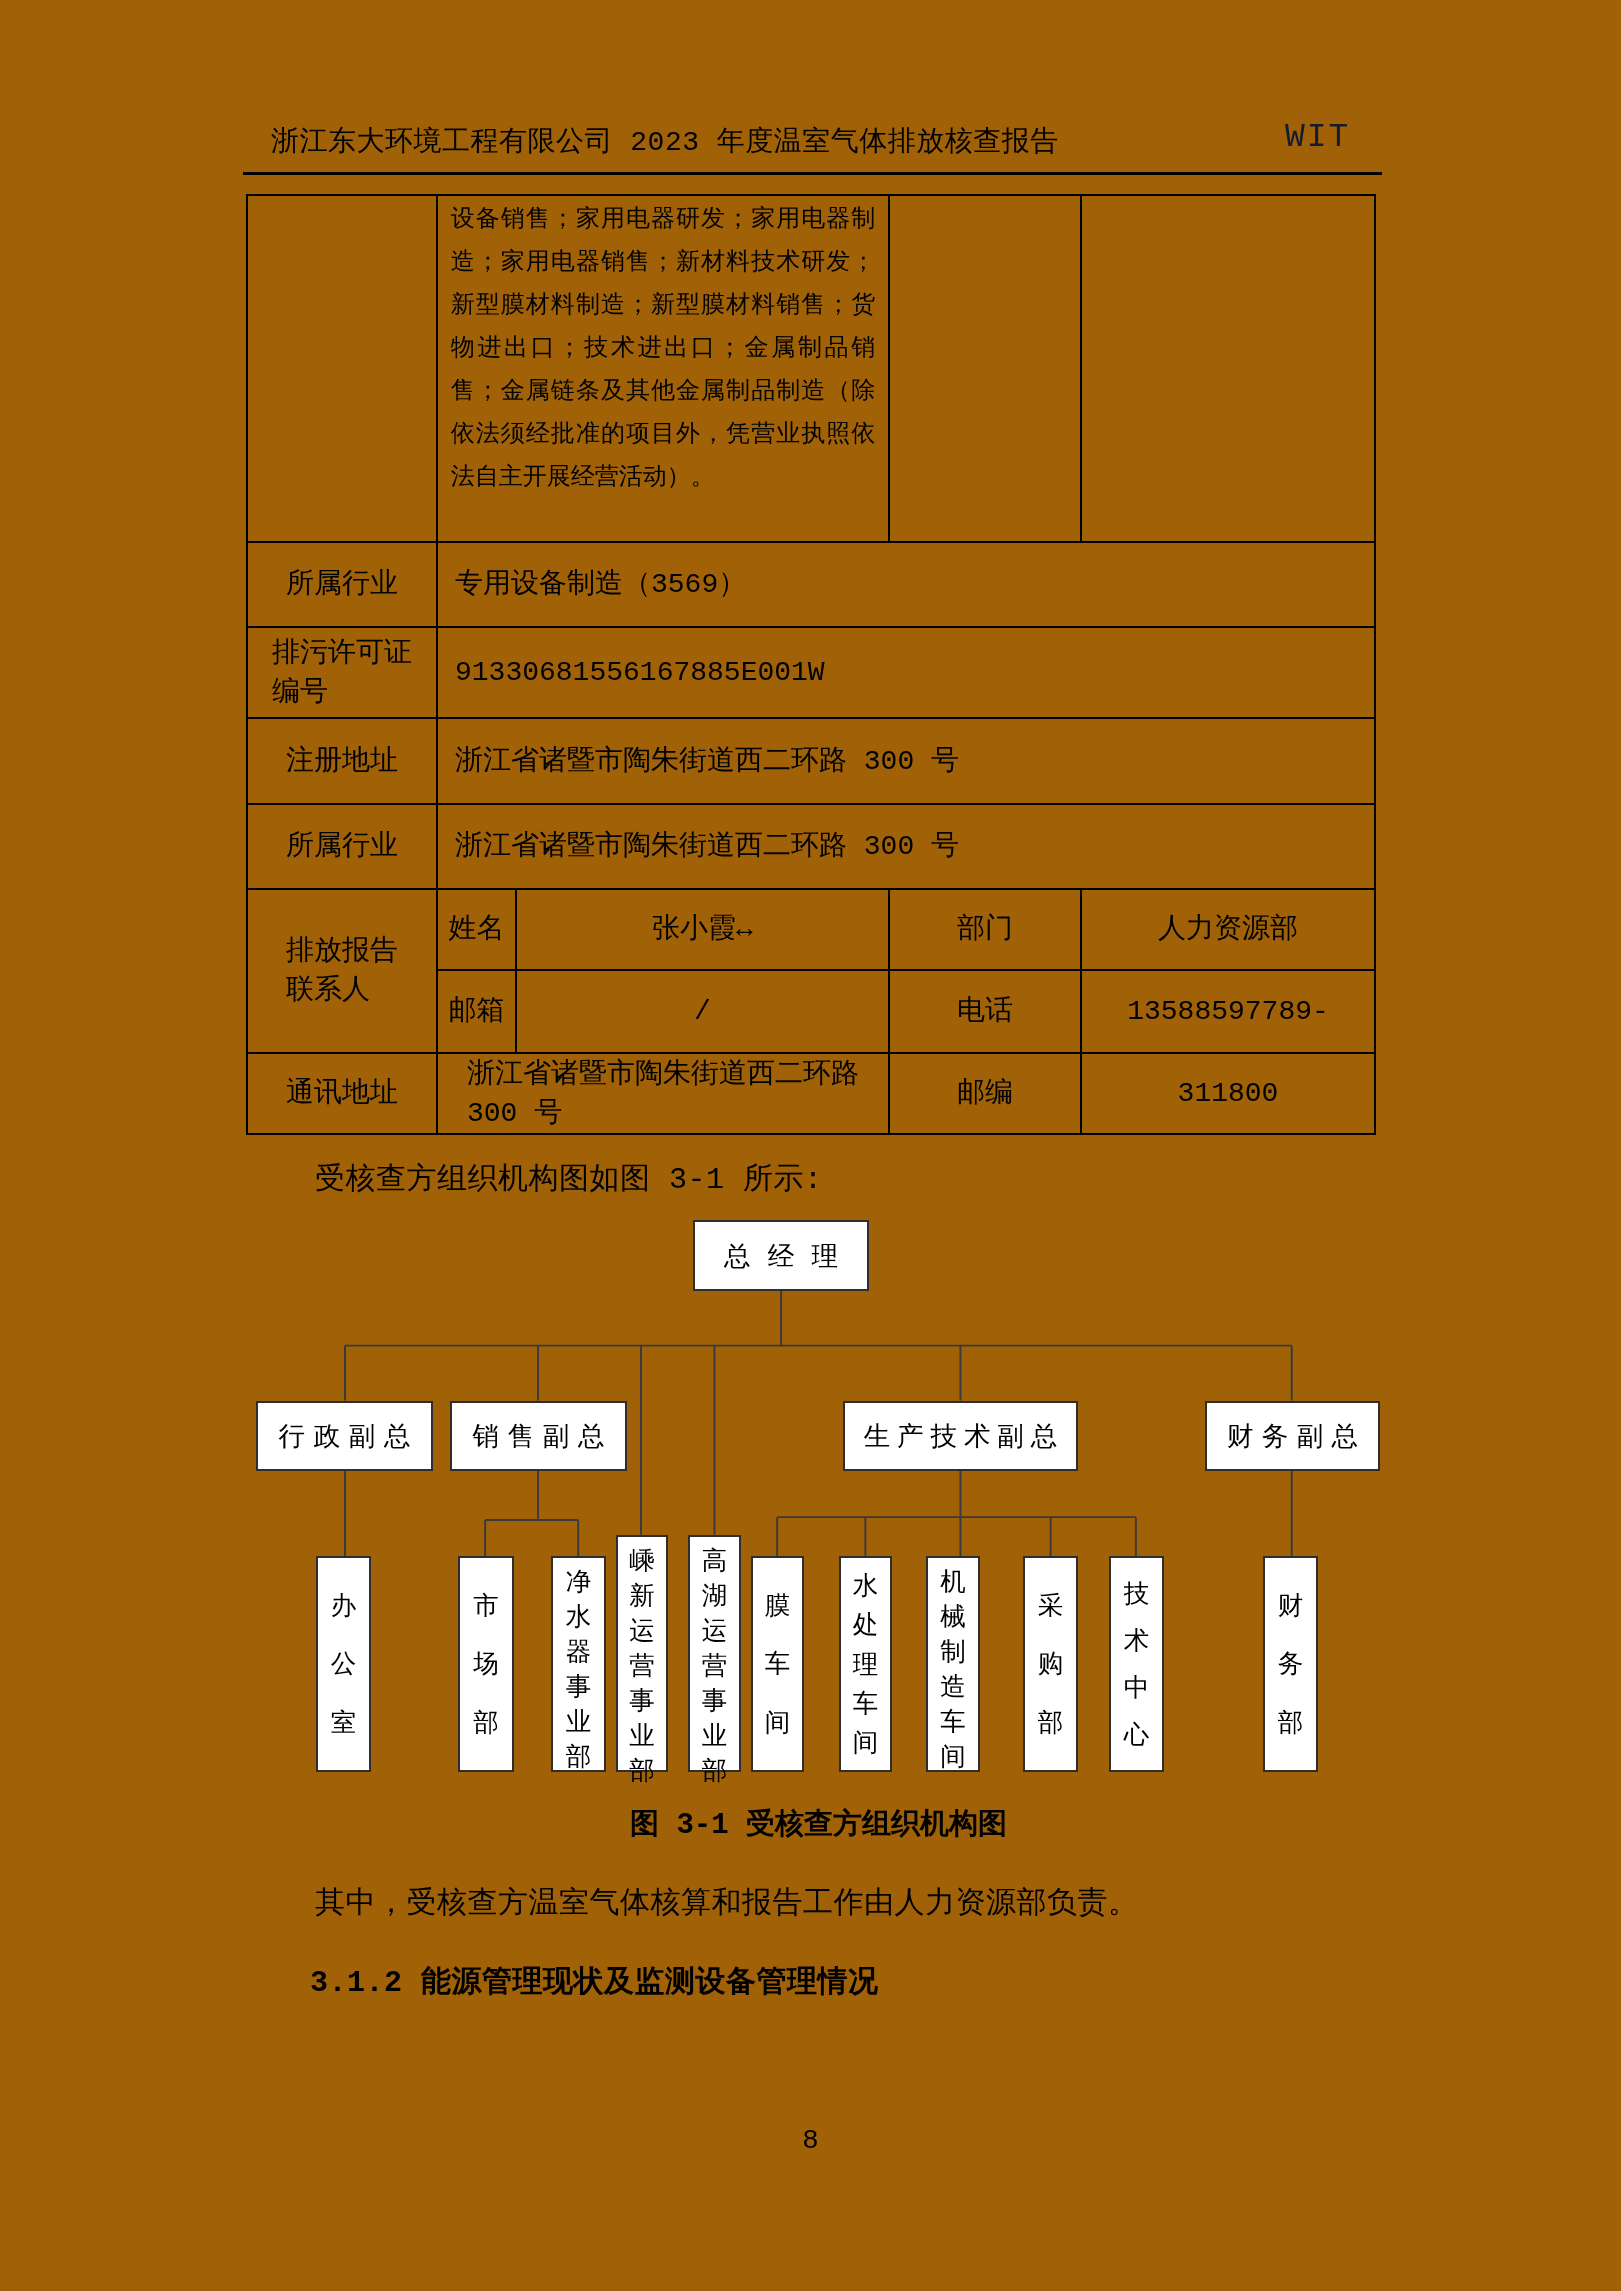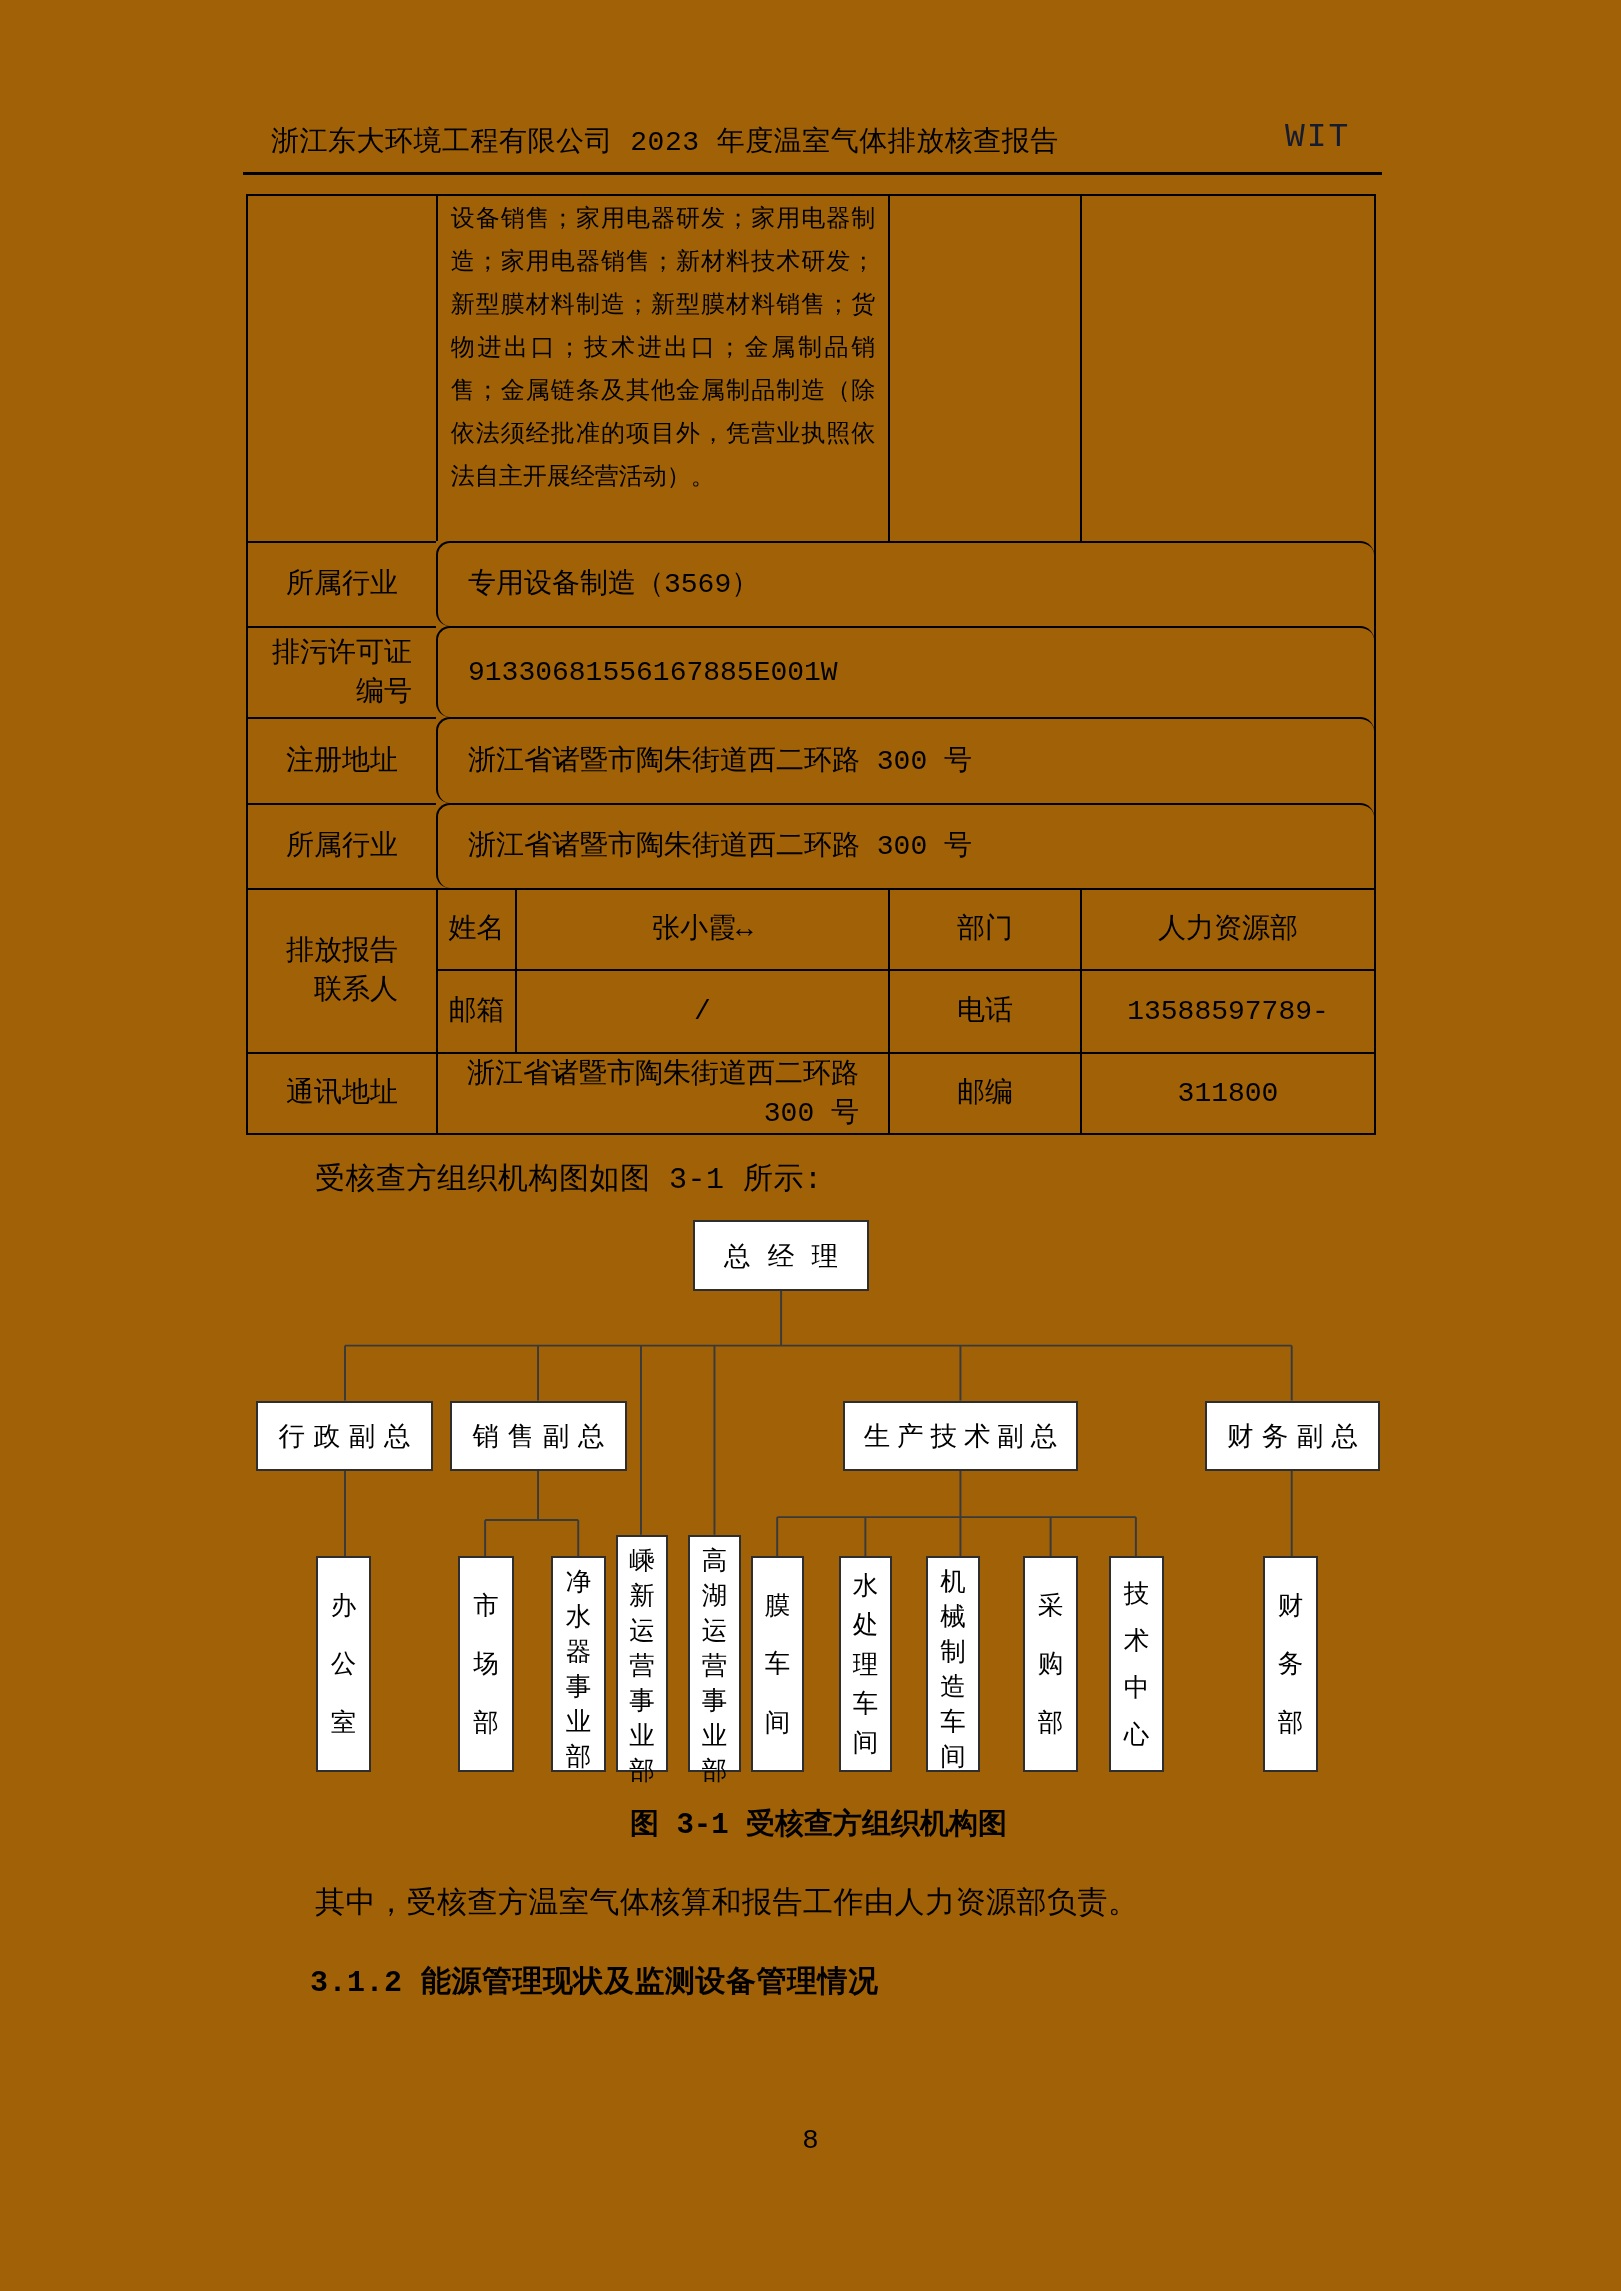--- a/index.html
+++ b/index.html
@@ -20,24 +20,24 @@
   
   .tbl {
     left:246px; top:194px; width:1130px; height:941px;
     display:grid; border:2px solid #000;
     grid-template-columns:188px 79px 373px 192px 1fr;
     grid-template-rows:345px 85px 91px 86px 85px 81px 83px 1fr;
     font-size:28px; line-height:35px;
   }
   .cell { border-left:2px solid #000; border-top:2px solid #000;
           display:flex; align-items:center; justify-content:center;
-          text-align:right; white-space:pre-line; }
+          text-align:left; white-space:pre-line; }
   .cell.c1 { border-left:none; }
   .cell.r1 { border-top:none; }
-  .cell.left { justify-content:flex-start; text-align:left; padding-left:30px; white-space:nowrap;border-radius:14px; }
+  .cell.left { justify-content:flex-start; text-align:left; padding-left:17px; white-space:nowrap; }
   .cell.scope {
     display:block; white-space:normal; text-align:justify; text-justify:inter-ideograph;
     padding:2px 12.7px; line-height:43px; font-size:24px;
   }
   .lh40 { line-height:39px; }
 
   
   .para    { left:315px; font-size:30px; letter-spacing:0.5px; white-space:nowrap; }
   .caption { left:0; width:1637px; text-align:center; font-weight:bold; font-size:29px; }
   .heading { left:310px; font-size:30px; font-weight:bold; letter-spacing:0.5px; white-space:nowrap; }

